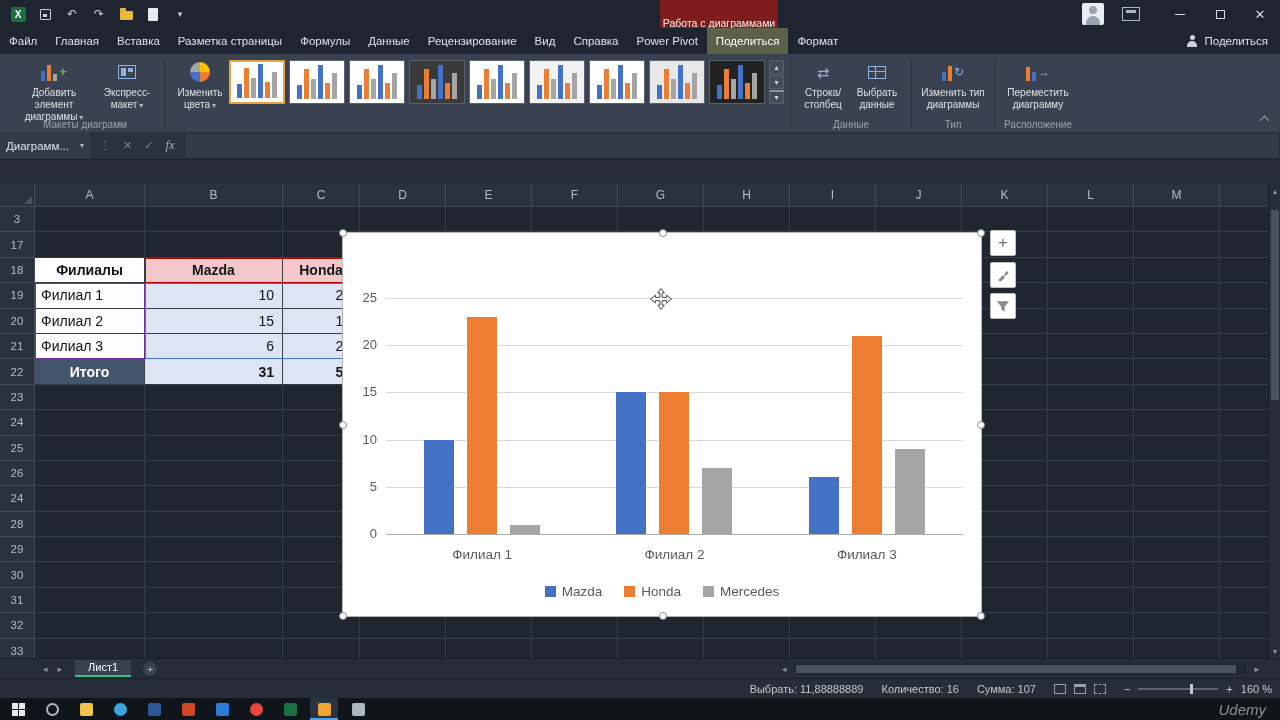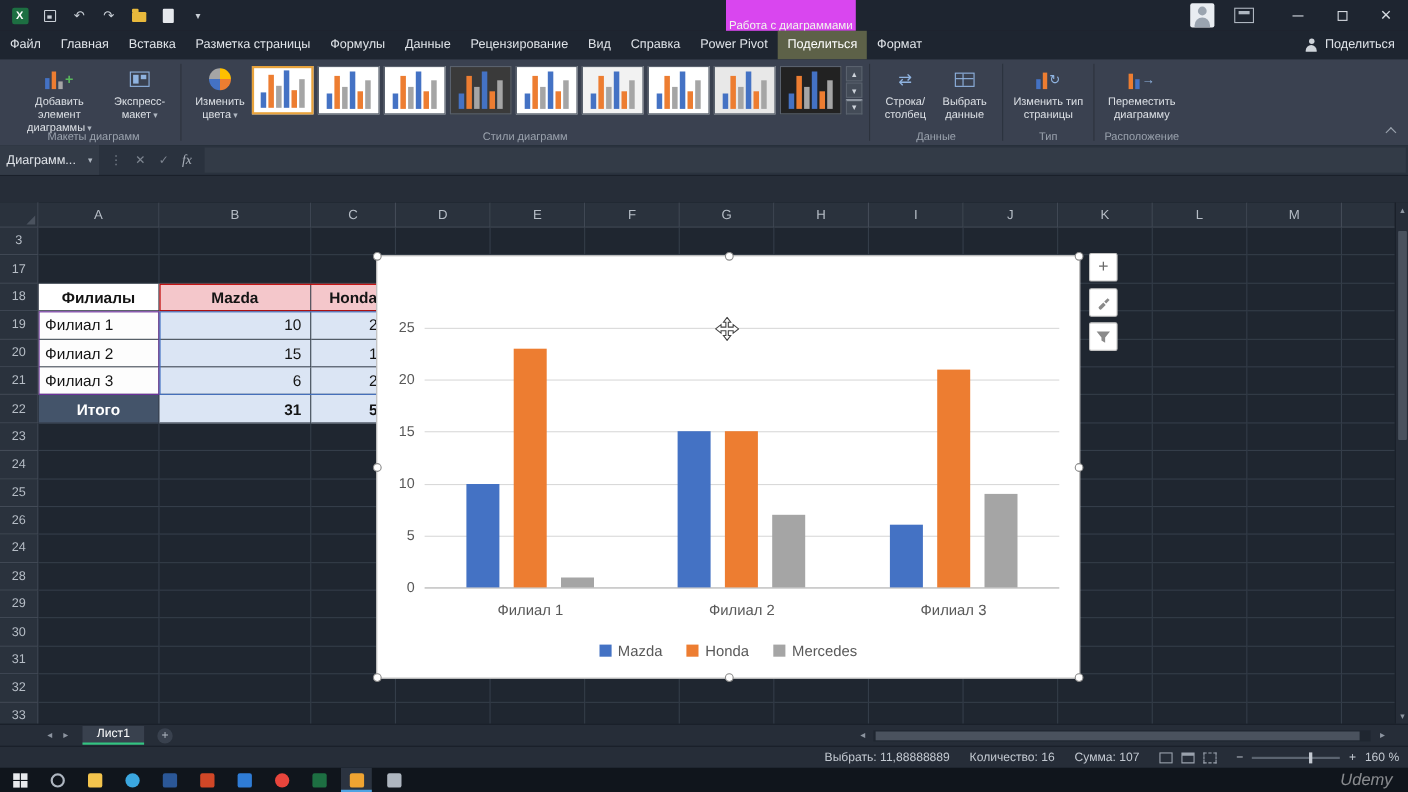--- a/index.html
+++ b/index.html
@@ -14,21 +14,21 @@
   .app-logo{width:15px;height:15px;background:#1d6f42;border-radius:2px;color:#fff;font-size:10px;font-weight:bold;
             display:flex;align-items:center;justify-content:center;}
   .save-ic{width:11px;height:11px;border:1.5px solid #c9cfd6;border-radius:1px;position:relative;}
   .save-ic:after{content:"";position:absolute;left:2px;top:4px;width:4px;height:3px;background:#c9cfd6;}
   .folder-ic{width:13px;height:9px;background:#e8b93c;border-radius:1px;position:relative;margin-top:2px;}
   .folder-ic:before{content:"";position:absolute;left:0;top:-3px;width:6px;height:3px;background:#e8b93c;border-radius:1px 1px 0 0;}
   .doc-ic{width:10px;height:13px;background:#e6e9ed;border-radius:1px;}
   .small-dd{font-size:9px;color:#c9cfd6;}
   .win-title{position:absolute;left:150px;top:0;width:510px;height:28px;display:flex;align-items:center;justify-content:center;
              color:#e8ebee;font-size:12px;}
-  .ctx-chip{position:absolute;left:660px;top:0;width:118px;height:46px;background:#d946ef;color:#f2f3ee;font-size:10.5px;
+  .ctx-chip{position:absolute;left:660px;top:0;width:118px;height:46px;background:#7f1d1d;color:#f2f3ee;font-size:10.5px;
             display:flex;align-items:center;justify-content:center;}
   .tb-right{position:absolute;right:0;top:0;height:28px;display:flex;align-items:center;}
   .avatar{width:22px;height:22px;background:#e9edf2;border-radius:2px;margin-right:18px;position:relative;overflow:hidden;}
   .avatar:before{content:"";position:absolute;left:7px;top:3px;width:8px;height:8px;border-radius:50%;background:#9aa4b0;}
   .avatar:after{content:"";position:absolute;left:4px;top:13px;width:14px;height:9px;border-radius:7px 7px 0 0;background:#9aa4b0;}
   .ribbon-opt{width:18px;height:14px;border:1px solid #aeb6c0;margin-right:20px;position:relative;}
   .ribbon-opt:after{content:"";position:absolute;left:3px;top:2px;width:10px;height:3px;background:#aeb6c0;}
   .wc{width:40px;height:28px;display:flex;align-items:center;justify-content:center;color:#d6dbe1;font-size:13px;}
   .min-glyph{width:10px;height:1px;background:#d6dbe1;}
   .restore-glyph{width:9px;height:9px;border:1px solid #d6dbe1;}
@@ -348,21 +348,20 @@
               <span>▴</span>
             </div>
           <div class="gal-btn">
               <span>▾</span>
             </div>
           <div class="gal-btn" style="border-top:2px solid #8d95a0">
               <span>▾</span>
             </div>
         </div>
       </div>
-      <div class="glabel">Стили диаграмм</div>
     </div>
     <div class="gsep"></div>
 
     <div class="rgroup">
       <div class="gbody">
         <div class="rbtn" style="width:52px">
           <div class="ric">
               <span class="swap-ic">⇄</span>
             </div>
           <div><span>Строка/ столбец</span></div>
@@ -381,21 +380,21 @@
     <div class="rgroup">
       <div class="gbody">
         <div class="rbtn" style="width:70px">
           <div class="ric">
             <div class="mini-chart">
                 <div class="mb mb-b" style="height:9px"></div>
                 <div class="mb mb-o" style="height:15px"></div>
               </div>
             <span class="refresh-glyph">↻</span>
           </div>
-          <div><span>Изменить тип страницы</span></div>
+          <div><span>Изменить тип диаграммы</span></div>
         </div>
       </div>
       <div class="glabel">Тип</div>
     </div>
     <div class="gsep"></div>
 
     <div class="rgroup">
       <div class="gbody">
         <div class="rbtn" style="width:74px">
           <div class="ric">

